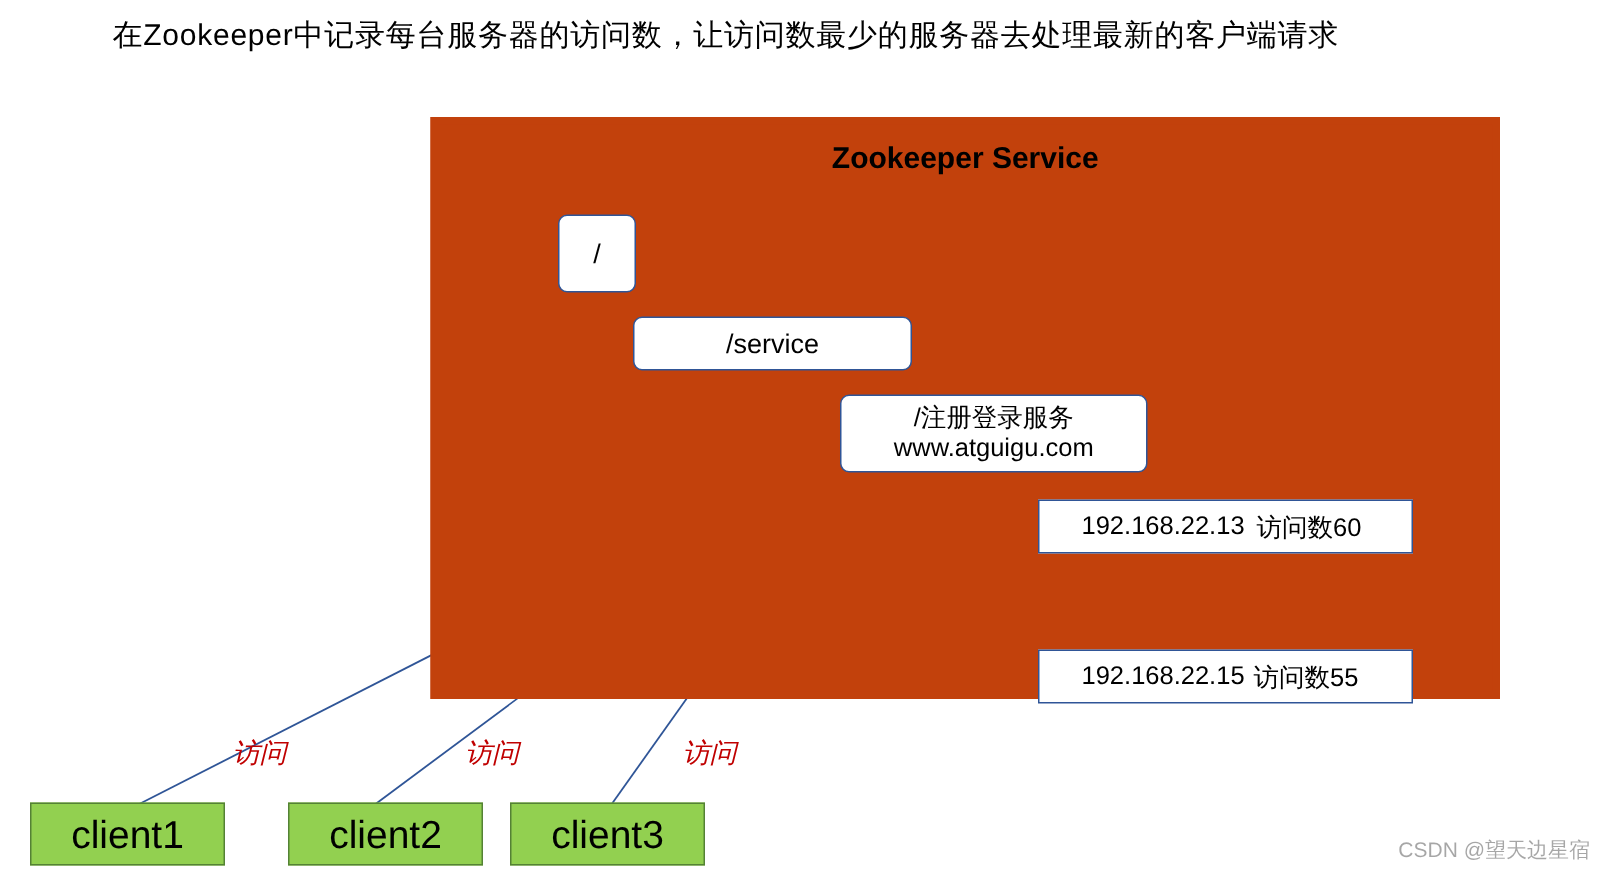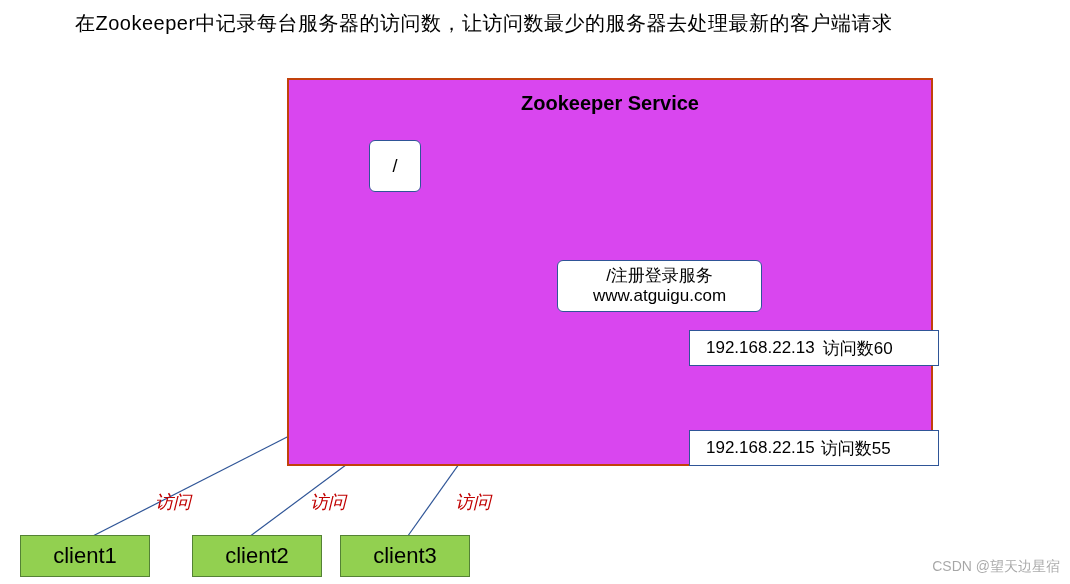--- a/index.html
+++ b/index.html
@@ -16,24 +16,24 @@
     top: 10px;
     left: 75px;
     font-size: 20px;
     color: #000;
     letter-spacing: 0.5px;
   }
   .panel {
     position: absolute;
     left: 287px;
     top: 78px;
-    width: 646px;
+    width: 713px;
     height: 388px;
-    background: #d946ef;
-    border: 2px solid #c2410c;
+    background: #c2410c;
+    border: 5px solid #c2410c;
   }
   .panel-title {
     position: absolute;
     top: 12px;
     left: 0;
     width: 100%;
     text-align: center;
     font-weight: 700;
     font-size: 20px;
   }
@@ -48,29 +48,29 @@
     align-items: center;
     justify-content: center;
     text-align: center;
     padding: 2px 8px;
   }
   .leaf {
     border-radius: 0;
     border: 1.5px solid #2F5597;
     font-size: 17px;
     justify-content: flex-start;
-    padding-left: 16px;
+    padding-left: 28px;
   }
   .client {
     position: absolute;
     width: 130px;
     height: 42px;
     background: #92D050;
     border: 1.5px solid #548235;
-    font-size: 22px;
+    font-size: 26px;
     display: flex;
     align-items: center;
     justify-content: center;
   }
   .label-red {
     position: absolute;
     color: #C00000;
     font-size: 18px;
     font-style: italic;
   }
@@ -113,20 +113,23 @@
 
 <div class="caption">在Zookeeper中记录每台服务器的访问数，让访问数最少的服务器去处理最新的客户端请求</div>
 
 <div class="panel">
   <div class="panel-title">Zookeeper Service</div>
 
   <div class="node" style="left:80px; top:60px; width:52px; height:52px;">
     <span>/</span>
   </div>
 
+  <div class="node" style="left:130px; top:128px; width:186px; height:36px;">
+    <span>/service</span>
+  </div>
 
   <div class="node" style="left:268px; top:180px; width:205px; height:52px; flex-direction:column; font-size:17px; line-height:1.2;align-items:center;">
     <span>/注册登录服务</span>
     <span>www.atguigu.com</span>
   </div>
 
   <div class="node leaf" style="left:400px; top:250px; width:250px; height:36px;">
     <span>192.168.22.13</span>
     <span style="width:8px"></span>
     <span>访问数60</span>

